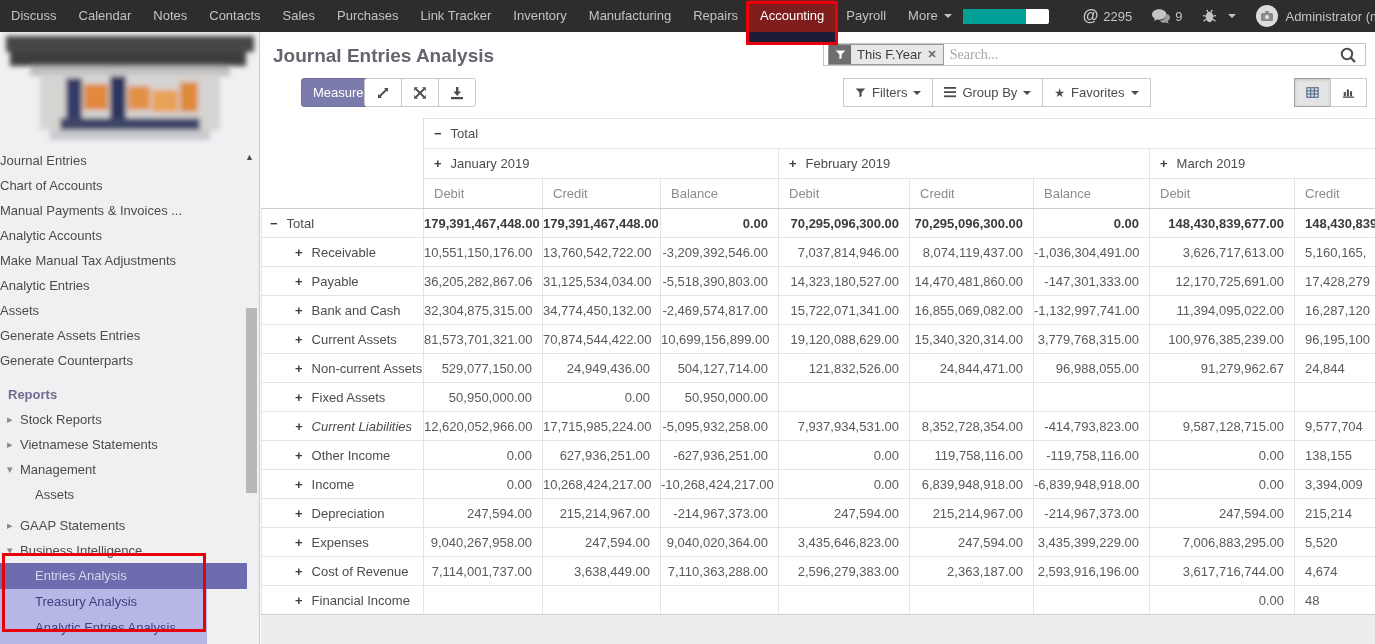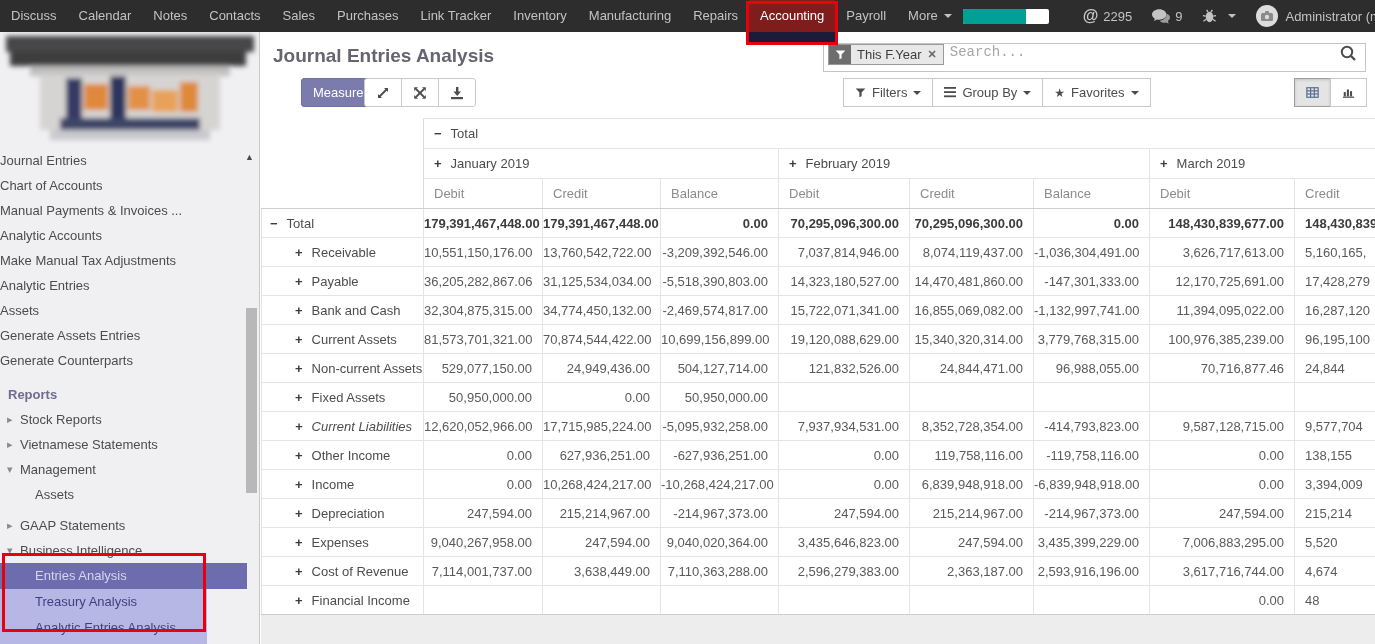--- a/index.html
+++ b/index.html
@@ -37,26 +37,26 @@
   .mi.hl { background:#b7b7e6; width:207px; color:#3f3f80; height:26px; line-height:26px; }
   .mi.clipped { background:#b7b7e6; width:207px; color:#3f3f80; height:8px; overflow:hidden; }
   .scroll-up { position:absolute; right:5px; top:120px; font-size:9px; color:#4a4a4a; }
   .scroll-thumb { position:absolute; left:246px; top:276px; width:11px; height:185px; background:#b8b8b8; }
   .side-redbox { position:absolute; left:2px; top:521px; width:204px; height:79px; border:3px solid #e8000a; pointer-events:none; z-index:5; }
 
   
   .content { position:absolute; left:261px; top:32px; width:1114px; height:612px; background:#fff; }
   .cp-title { position:absolute; left:12px; top:13px; font-size:19px; color:#65646f; }
   
-  .searchbox { position:absolute; right:9px; top:11px; width:543px; height:29px; border:1px solid #c5c5c5; background:#fff; display:flex; align-items:flex-start; padding:0 4px; }
+  .searchbox { position:absolute; right:9px; top:11px; width:543px; height:23px; border:1px solid #c5c5c5; background:#fff; display:flex; align-items:center; padding:0 4px; }
   .facet { display:flex; align-items:stretch; border:1px solid #9a9a9a; height:21px; margin-right:6px; }
   .facet-ic { background:#6e6e6e; width:22px; display:flex; align-items:center; justify-content:center; }
   .facet-body { background:#e8e8e8; display:flex; align-items:center; padding:0 6px; color:#3c3c3c; }
   .facet-x { margin-left:6px; color:#6a6a6a; font-size:11px; font-weight:bold; cursor:pointer; }
-  .searchbox input { border:none; outline:none; flex:1; font-size:14px; color:#444; font-family:Liberation Mono, monospace; }
+  .searchbox input { border:none; outline:none; flex:1; font-size:14px; color:#444; font-family:Liberation Serif, serif; }
   .searchbox input::placeholder { color:#a6a6a6; }
   .mag { margin-right:4px; display:inline-flex; cursor:pointer; }
   
   .btn { height:29px; border:1px solid #c9c9c9; background:#fff; color:#4c4c4c; font-size:13px; font-family:"Liberation Sans",sans-serif; cursor:pointer; display:inline-flex; align-items:center; padding:0 11px;margin-left:29px; }
   .btn-primary { background:#7c7bad; border:1px solid #716fa4; color:#fff; border-radius:3px; }
   .measures { position:absolute; left:11px; top:46px; }
   .pivot-btns { position:absolute; left:103px; top:46px; display:flex; }
   .pivot-btns .btn { border-radius:0; margin-left:-1px; width:38px; justify-content:center; }
   .pivot-btns .btn:first-child { border-radius:3px 0 0 3px; margin-left:0; }
   .pivot-btns .btn:last-child { border-radius:0 3px 3px 0; }
@@ -405,21 +405,21 @@
             <td class="clipcol">96,195,100</td>
           </tr>
           <tr>
             <th class="rowlab" style="padding-left: 33px;"><span class="pm">+</span>Non-current Assets</th>
             <td>529,077,150.00</td>
             <td>24,949,436.00</td>
             <td>504,127,714.00</td>
             <td>121,832,526.00</td>
             <td>24,844,471.00</td>
             <td>96,988,055.00</td>
-            <td>70,716,877.46</td>
+            <td>91,279,962.67</td>
             <td class="clipcol">24,844</td>
           </tr>
           <tr>
             <th class="rowlab" style="padding-left: 33px;"><span class="pm">+</span>Fixed Assets</th>
             <td>50,950,000.00</td>
             <td>0.00</td>
             <td>50,950,000.00</td>
             <td></td>
             <td></td>
             <td></td>

